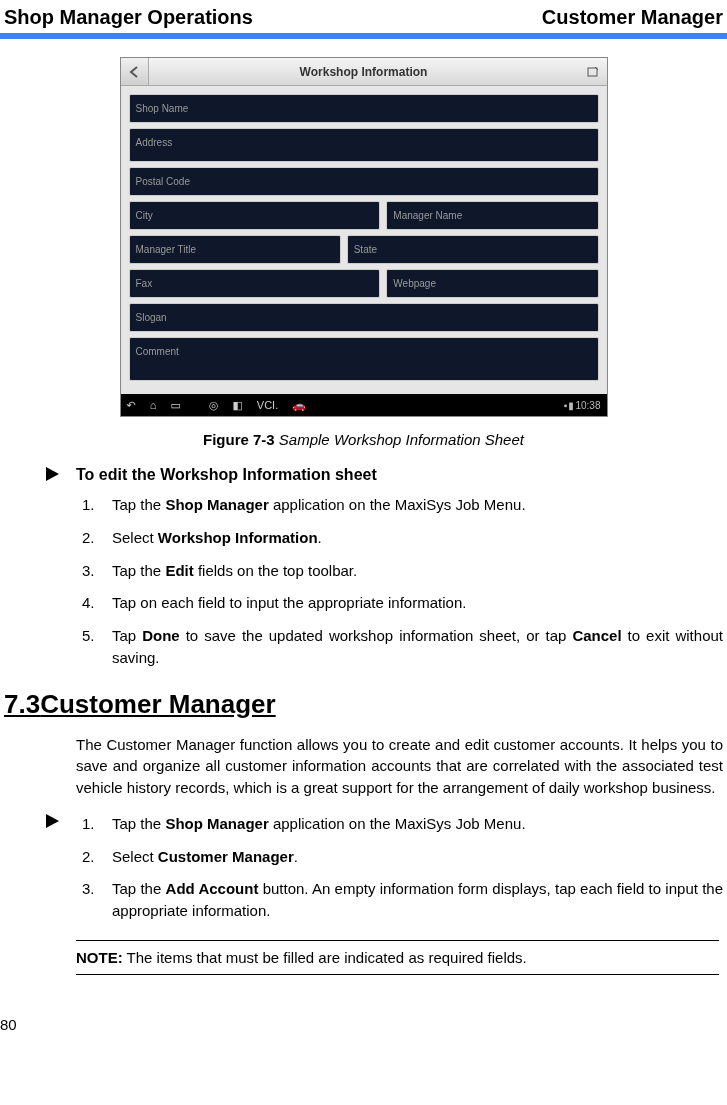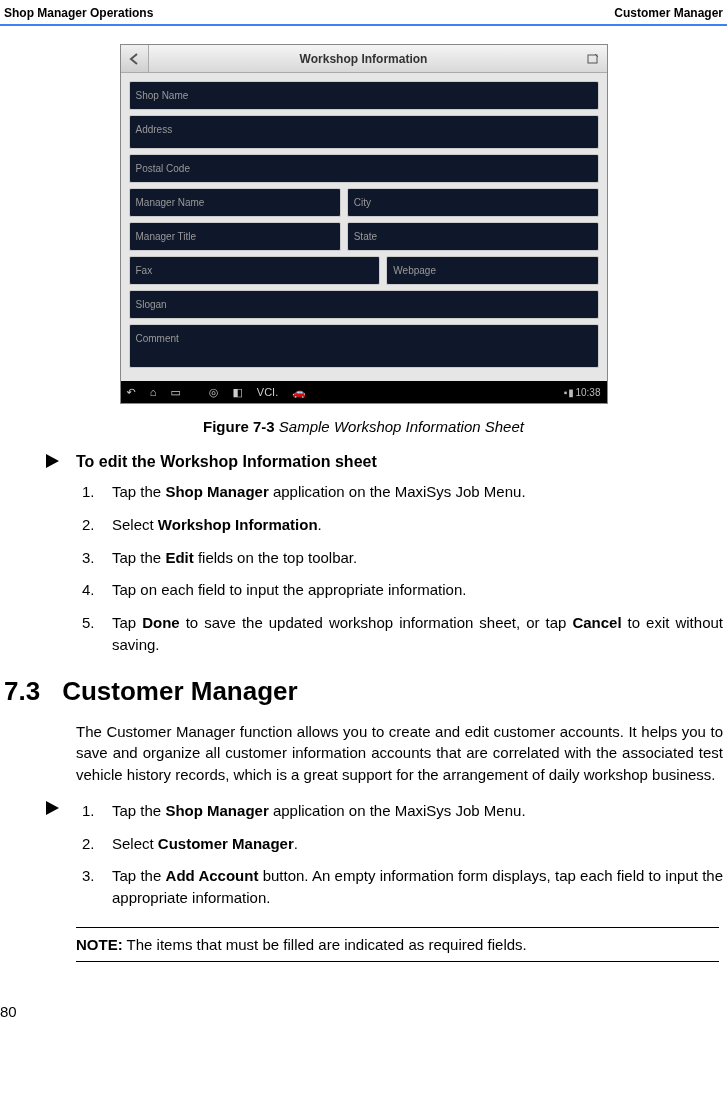--- a/index.html
+++ b/index.html
@@ -11,24 +11,24 @@
       font-family: Arial, Helvetica, sans-serif;
       background: #fff;
       color: #000;
       width: 727px;
       margin: 0 auto;
       font-size: 15px;
     }
     .page-header {
       display: flex;
       justify-content: space-between;
-      border-bottom: 2px solid #3b82f6;
+      border-bottom: 6px solid #3b82f6;
       padding: 6px 4px 4px 4px;
       font-weight: bold;
-      font-size: 12px;
+      font-size: 20px;
       text-align: right;
     }
     .content {
       padding: 18px 4px 0 4px;
     }
     .screenshot-wrap {
       display: flex;
       justify-content: center;
       margin-bottom: 14px;
     }
@@ -170,22 +170,22 @@
     }
     ol.steps li::before {
       content: counter(step) ".";
       position: absolute;
       left: -30px;
       width: 24px;
     }
     .section-heading {
       display: flex;
       align-items: center;
-      gap: 22px;
       margin: 20px 0 14px 0;
+      text-decoration: underline;
     }
     .section-num {
       font-size: 26px;
       font-weight: bold;
     }
     .section-title {
       font-size: 26px;
       font-weight: bold;
     }
     .body-para {
@@ -240,22 +240,22 @@
               <rect x="1" y="2" width="9" height="8" stroke="#555" fill="none"></rect>
               <path d="M8 1 L11 4" stroke="#555"></path>
             </svg>
         </div>
       </div>
       <div class="shot-body">
         <div class="shot-field">Shop Name</div>
         <div class="shot-field tall">Address</div>
         <div class="shot-field">Postal Code</div>
         <div class="shot-row">
+          <div class="shot-field left">City</div>
           <div class="shot-field">Manager Name</div>
-          <div class="shot-field left">City</div>
         </div>
         <div class="shot-row">
           <div class="shot-field">Manager Title</div>
           <div class="shot-field left">State</div>
         </div>
         <div class="shot-row">
           <div class="shot-field left">Fax</div>
           <div class="shot-field">Webpage</div>
         </div>
         <div class="shot-field">Slogan</div>

